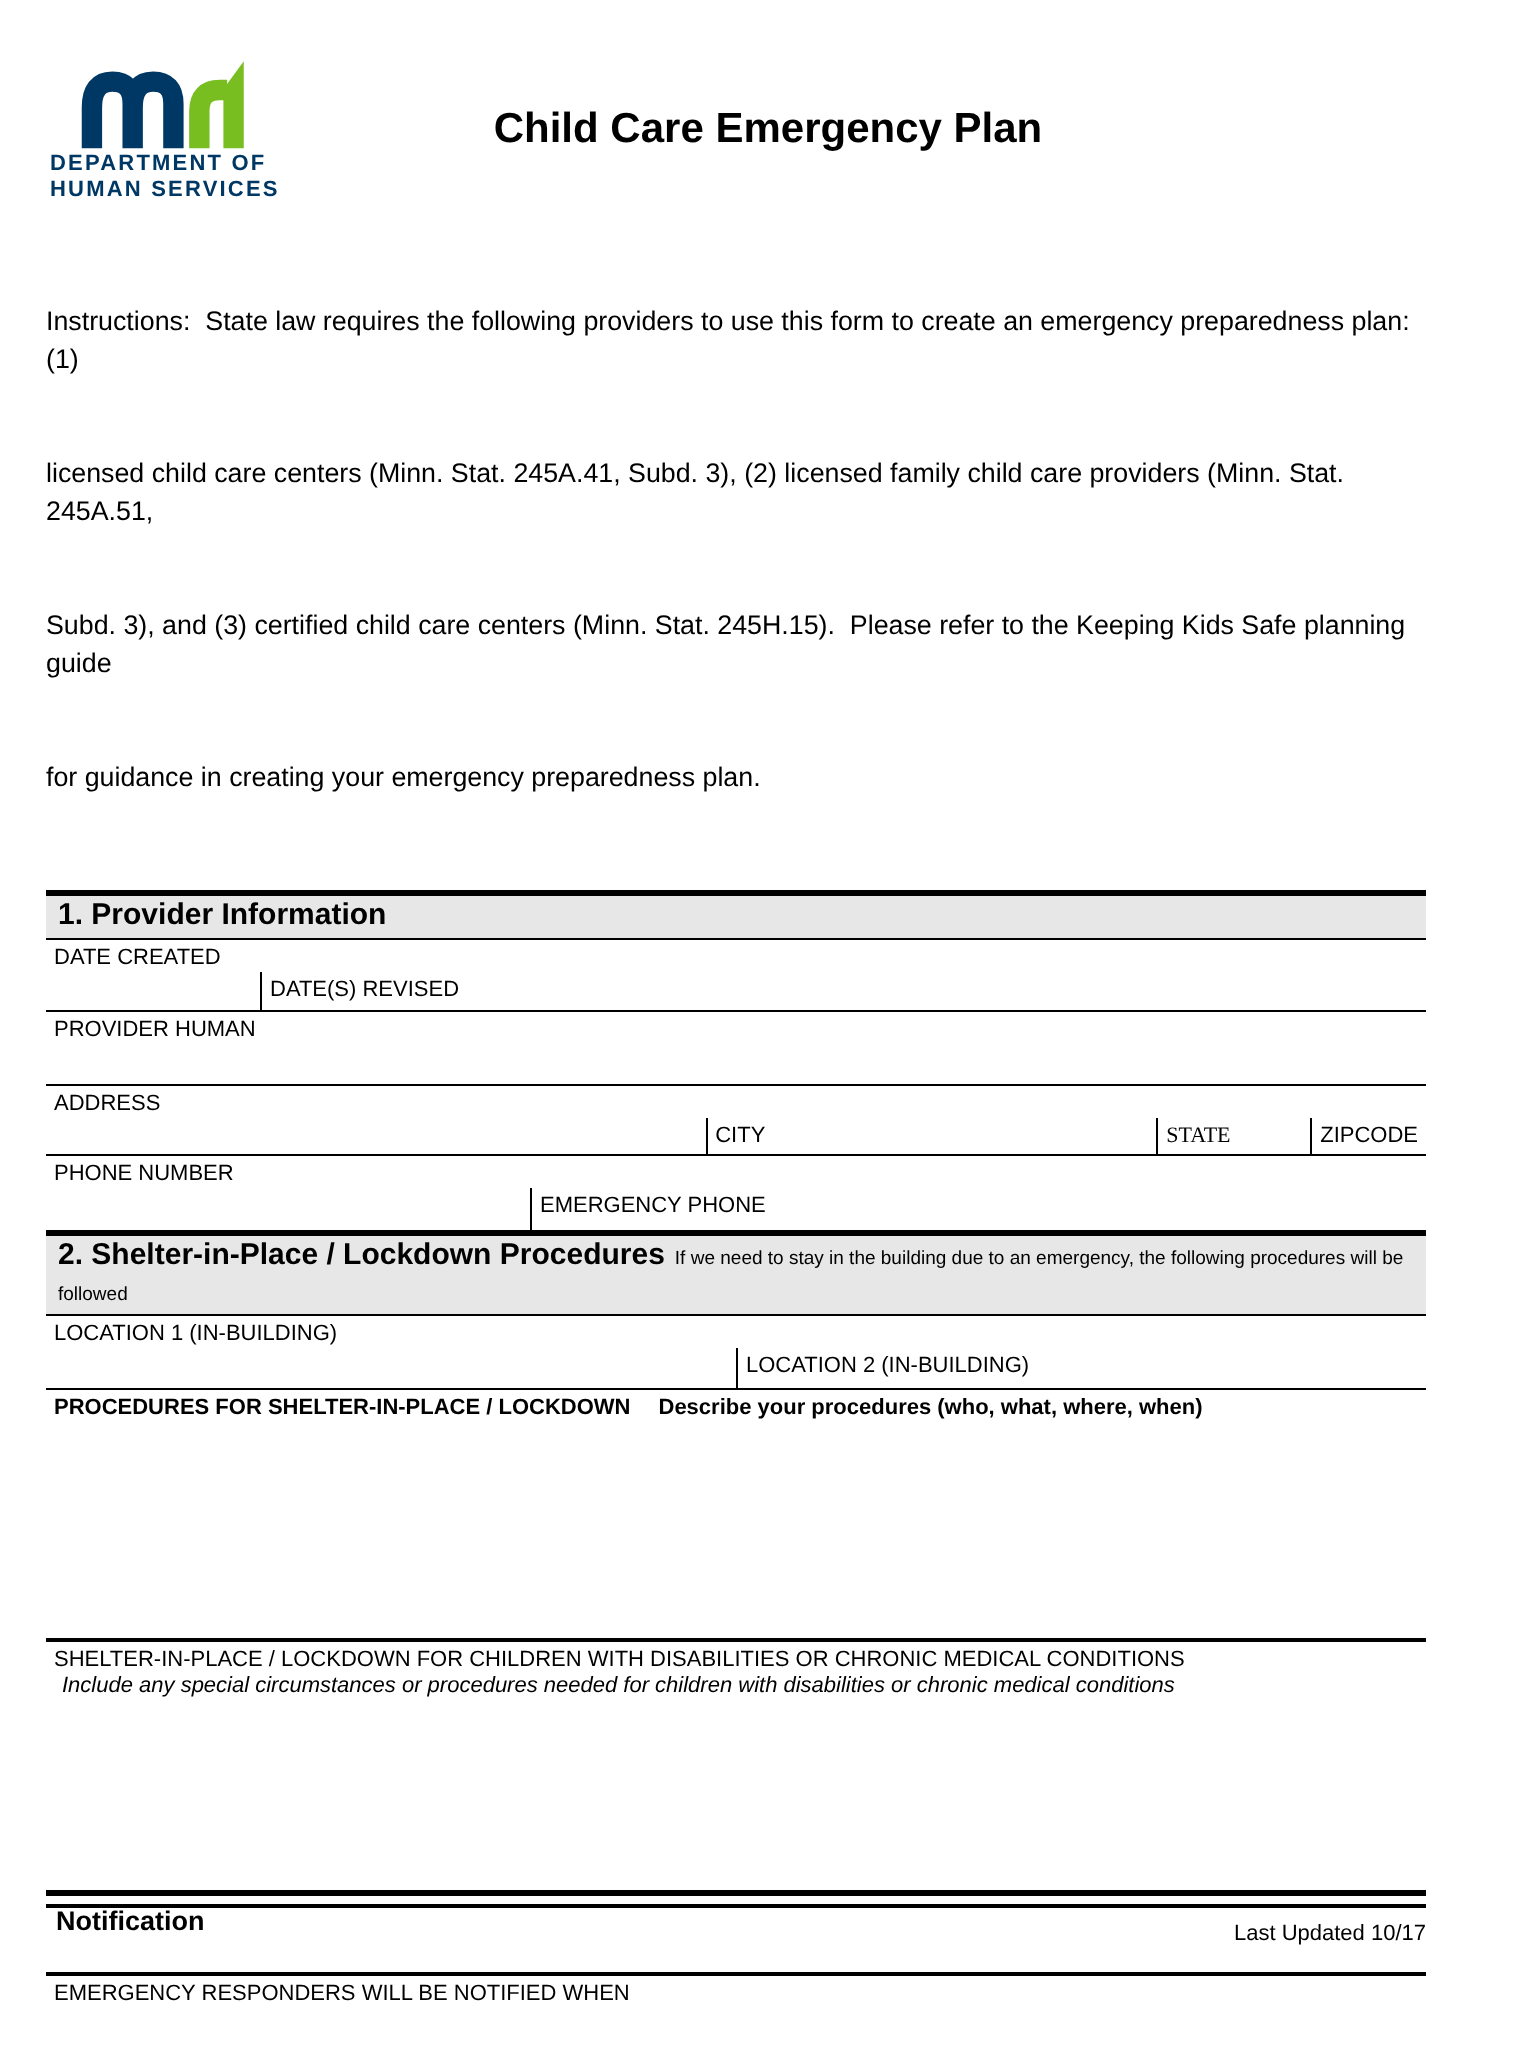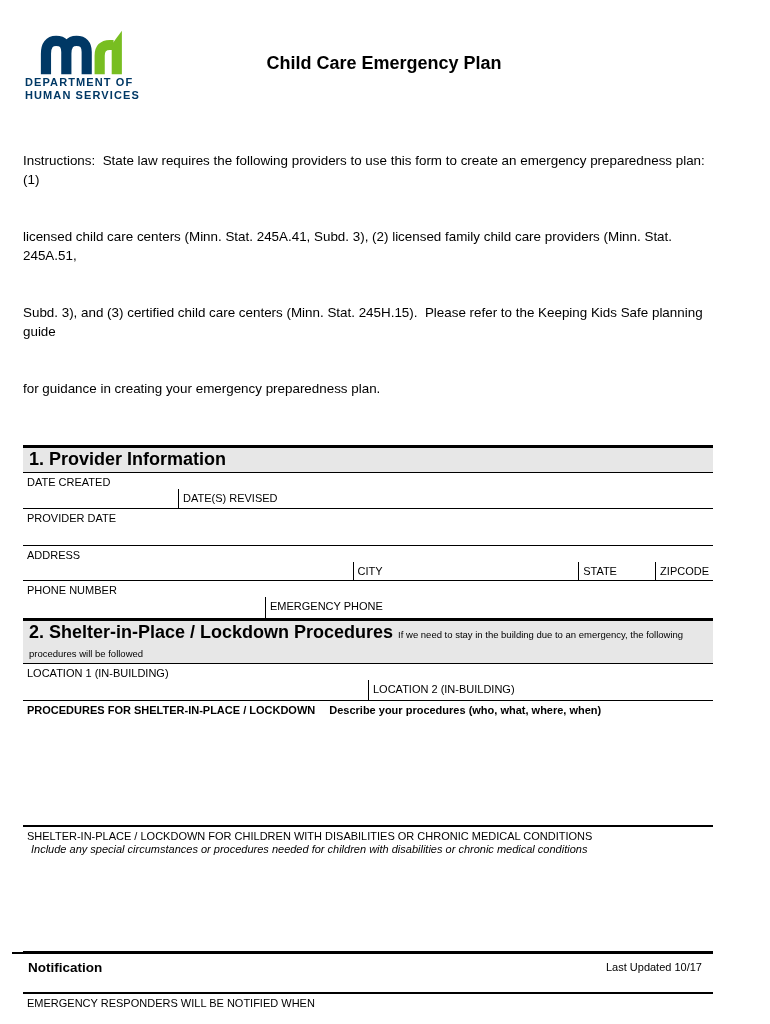--- a/index.html
+++ b/index.html
@@ -6,53 +6,53 @@
   html,body { background:#fff; }
   body { font-family:"Liberation Sans", sans-serif; color:#000; }
   .page { position:relative; width:770px; height:1024px; background:#ffffff; overflow:hidden; }
   .content { position:absolute; left:23px; top:0; width:690px; }
 
   
   .header { position:relative; height:76px; margin-top:26px; }
   .logo { position:absolute; left:2px; top:0; width:116px; text-align:left; }
   .logo-mark { display:block; margin:0 auto; }
   .logo-line { font-size:11px; font-weight:bold; color:#003865; letter-spacing:1.1px; line-height:1.2; white-space:nowrap; }
-  .doc-title { text-align:center; padding-top:27px; font-size:18px; font-weight:bold; transform:translateX(16px); }
+  .doc-title { text-align:center; padding-top:27px; font-size:21px; font-weight:bold; transform:translateX(16px); }
 
   
   .instructions { margin-top:11px; font-size:13.4px; line-height:1.42; white-space:pre-wrap; }
 
   
   .bar { border-top:3px solid #000; border-bottom:1px solid #000; background:#e7e7e7; padding:1px 6px 2px; }
-  .bar-title { font-weight:bold; font-size:18px; }
+  .bar-title { font-weight:bold; font-size:15px; }
   .bar-sub { font-size:9.5px; margin-left:5px; }
 
   
   .row { display:flex; border-bottom:1px solid #000; }
   .row.bb2 { border-bottom:2px solid #000; }
   .row.bb0 { border-bottom:none; }
   .cell { padding:3px 4px 2px; font-size:11px; }
   .cell + .cell { border-left:1px solid #000;margin-top:16px; }
-  .h36 { height:36px;gap:48px; } .h37 { height:37px; } .h35 { height:35px;gap:32px; }
+  .h36 { height:36px; } .h37 { height:37px; } .h35 { height:35px;gap:32px; }
   .h97 { height:126px;font-weight:bold; } .h100 { height:124px; } .h67 { height:67px; } .h54 { height:54px; }
   .label { font-size:11px; }
   .hint { font-size:11px; }
   .hint-block { display:block; padding-left:4px; margin-top:1px;font-style:italic; }
   .inline-hint { margin-left:14px; }
 
   
   .subbar { border-top:3px solid #000; }
   .subbar-title-row { border-bottom:2px solid #000; padding:4px 5px 16px; }
   .subbar-title { font-weight:bold; font-size:13.5px; }
 
   
-  .footer { position:absolute; top:952px; left:12px; width:690px; border-top:2px solid #000; text-align:right; font-size:11px; padding-top:7px; }
+  .footer { position:absolute; top:952px; left:23px; width:690px; border-top:2px solid #000; text-align:right; font-size:11px; padding-top:7px; }
 
   .w107 { width:107px; } .w314 { width:314px; } .w204 { width:204px; }
-  .w47 { width:47px; } .w242 { width:242px; } .w345 { width:345px; }
+  .w47 { width:47px;font-family:Liberation Serif, serif; } .w242 { width:242px; } .w345 { width:345px; }
   .flex1 { flex:1; }
 </style>
 </head>
 <body>
 
 <div class="page">
   <div class="content">
 
     <div class="header">
       <div class="logo">
@@ -80,21 +80,21 @@
     <div class="row h36">
       <div class="cell w107">
         <span class="label">DATE CREATED</span>
       </div>
       <div class="cell flex1">
         <span class="label">DATE(S) REVISED</span>
       </div>
     </div>
     <div class="row h37">
       <div class="cell flex1">
-        <span class="label">PROVIDER DATE</span>
+        <span class="label">PROVIDER HUMAN</span>
       </div>
     </div>
     <div class="row h35">
       <div class="cell w314">
         <span class="label">ADDRESS</span>
       </div>
       <div class="cell w204">
         <span class="label">CITY</span>
       </div>
       <div class="cell w47">

